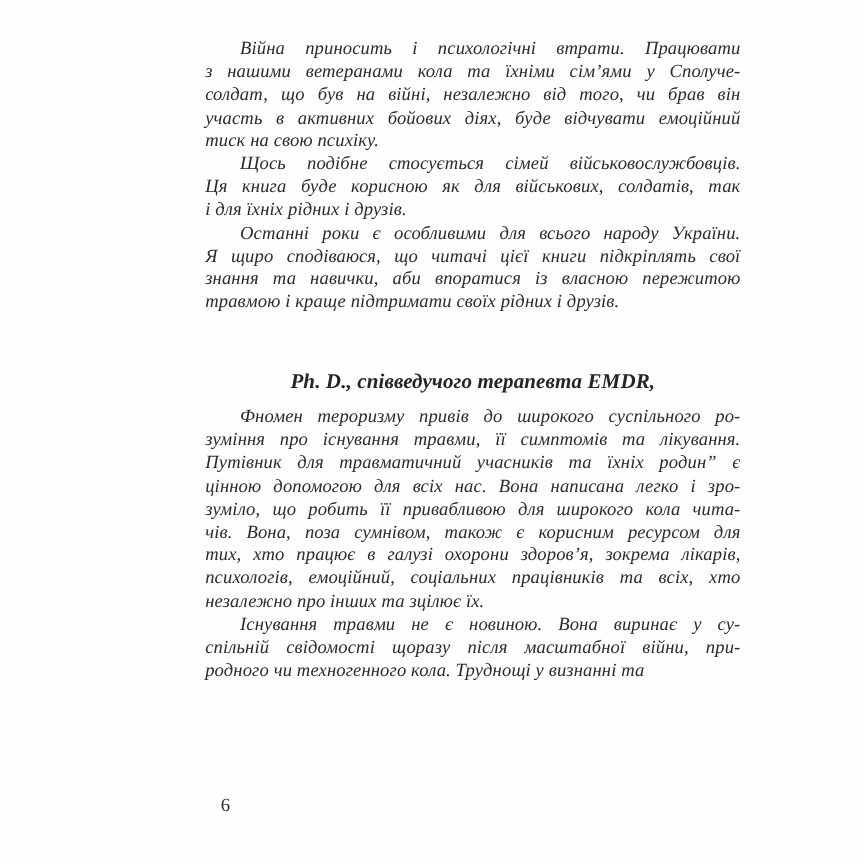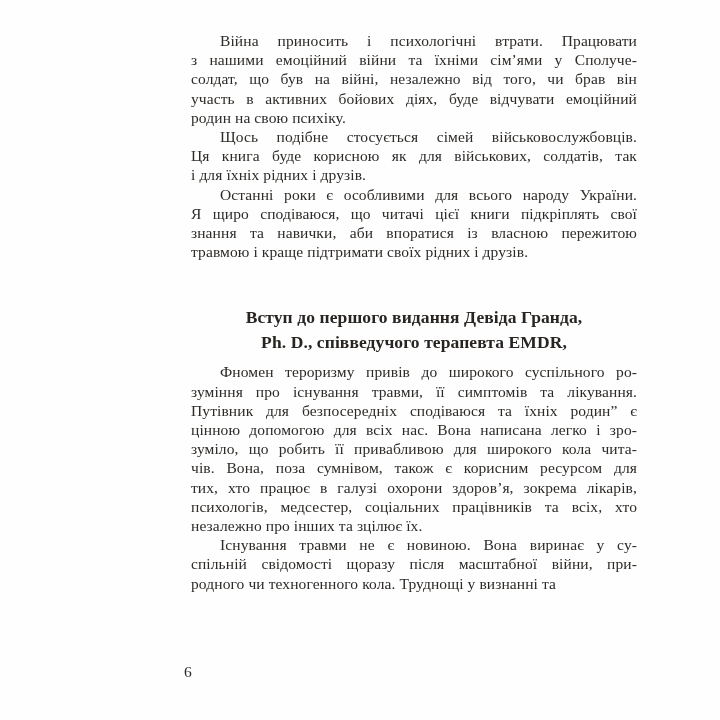--- a/index.html
+++ b/index.html
@@ -11,26 +11,27 @@
     position: relative;
     width: 720px;
     height: 720px;
     background: #fefefe;
     overflow: hidden;
     font-family: "Liberation Serif", "DejaVu Serif", serif;
     color: #2d2a27;
   }
   .text-column {
     position: absolute;
-    left: 191px;
+    left: 171px;
     top: 31px;
     width: 446px;
     font-size: 15.5px;
     line-height: 19.2px;
     letter-spacing: 0.1px;
+    font-style: italic;
   }
   .block { margin: 0; padding: 0; }
   .block .line {
     text-align: justify;
     text-align-last: justify;
     white-space: normal;
   }
   .block .line.last {
     text-align-last: left;
   }
@@ -59,49 +60,48 @@
     color: #2d2a27;
   }
 </style>
 </head>
 <body>
 
 <div class="page">
   <div class="text-column">
       <div class="block body">
         <div class="line indent">Війна приносить і психологічні втрати. Працювати</div>
-        <div class="line">з нашими емоційний війни та їхніми сім’ями у Сполуче-</div>
+        <div class="line">з нашими ветеранами кола та їхніми сім’ями у Сполуче-</div>
         <div class="line">солдат, що був на війні, незалежно від того, чи брав він</div>
         <div class="line">участь в активних бойових діях, буде відчувати емоційний</div>
-        <div class="line last">родин на свою психіку.</div>
+        <div class="line last">тиск на свою психіку.</div>
       </div>
       <div class="block body">
         <div class="line indent">Щось подібне стосується сімей військовослужбовців.</div>
         <div class="line">Ця книга буде корисною як для військових, солдатів, так</div>
         <div class="line last">і для їхніх рідних і друзів.</div>
       </div>
       <div class="block body">
         <div class="line indent">Останні роки є особливими для всього народу України.</div>
         <div class="line">Я щиро сподіваюся, що читачі цієї книги підкріплять свої</div>
         <div class="line">знання та навички, аби впоратися із власною пережитою</div>
         <div class="line last">травмою і краще підтримати своїх рідних і друзів.</div>
       </div>
       <div class="block heading">
-        <div class="line">Вступ до першого видання Девіда Гранда,</div>
         <div class="line">Ph. D., співведучого терапевта EMDR,</div>
       </div>
       <div class="block body">
         <div class="line indent">Фномен тероризму привів до широкого суспільного ро-</div>
         <div class="line">зуміння про існування травми, її симптомів та лікування.</div>
-        <div class="line">Путівник для безпосередніх сподіваюся та їхніх родин” є</div>
+        <div class="line">Путівник для травматичний учасників та їхніх родин” є</div>
         <div class="line">цінною допомогою для всіх нас. Вона написана легко і зро-</div>
         <div class="line">зуміло, що робить її привабливою для широкого кола чита-</div>
         <div class="line">чів. Вона, поза сумнівом, також є корисним ресурсом для</div>
         <div class="line">тих, хто працює в галузі охорони здоров’я, зокрема лікарів,</div>
-        <div class="line">психологів, медсестер, соціальних працівників та всіх, хто</div>
+        <div class="line">психологів, емоційний, соціальних працівників та всіх, хто</div>
         <div class="line last">незалежно про інших та зцілює їх.</div>
       </div>
       <div class="block body">
         <div class="line indent">Існування травми не є новиною. Вона виринає у су-</div>
         <div class="line">спільній свідомості щоразу після масштабної війни, при-</div>
         <div class="line last">родного чи техногенного кола. Труднощі у визнанні та</div>
       </div>
     </div>
   <div class="page-number">6</div>
 </div>

